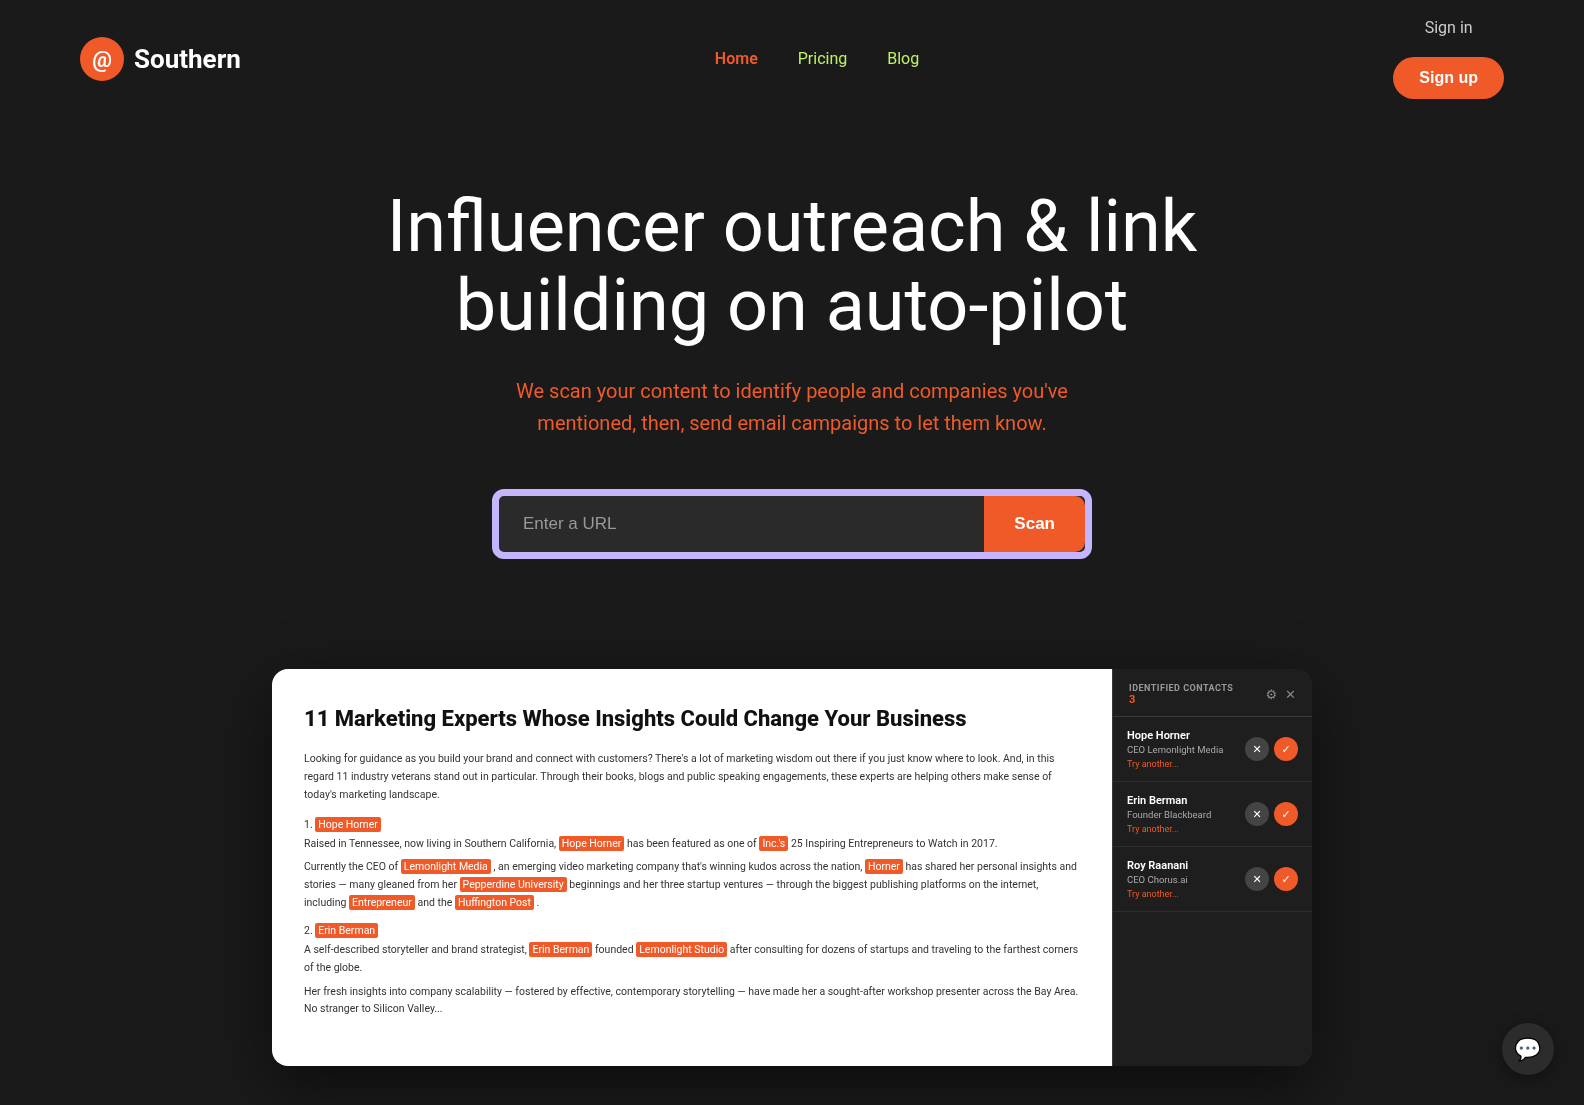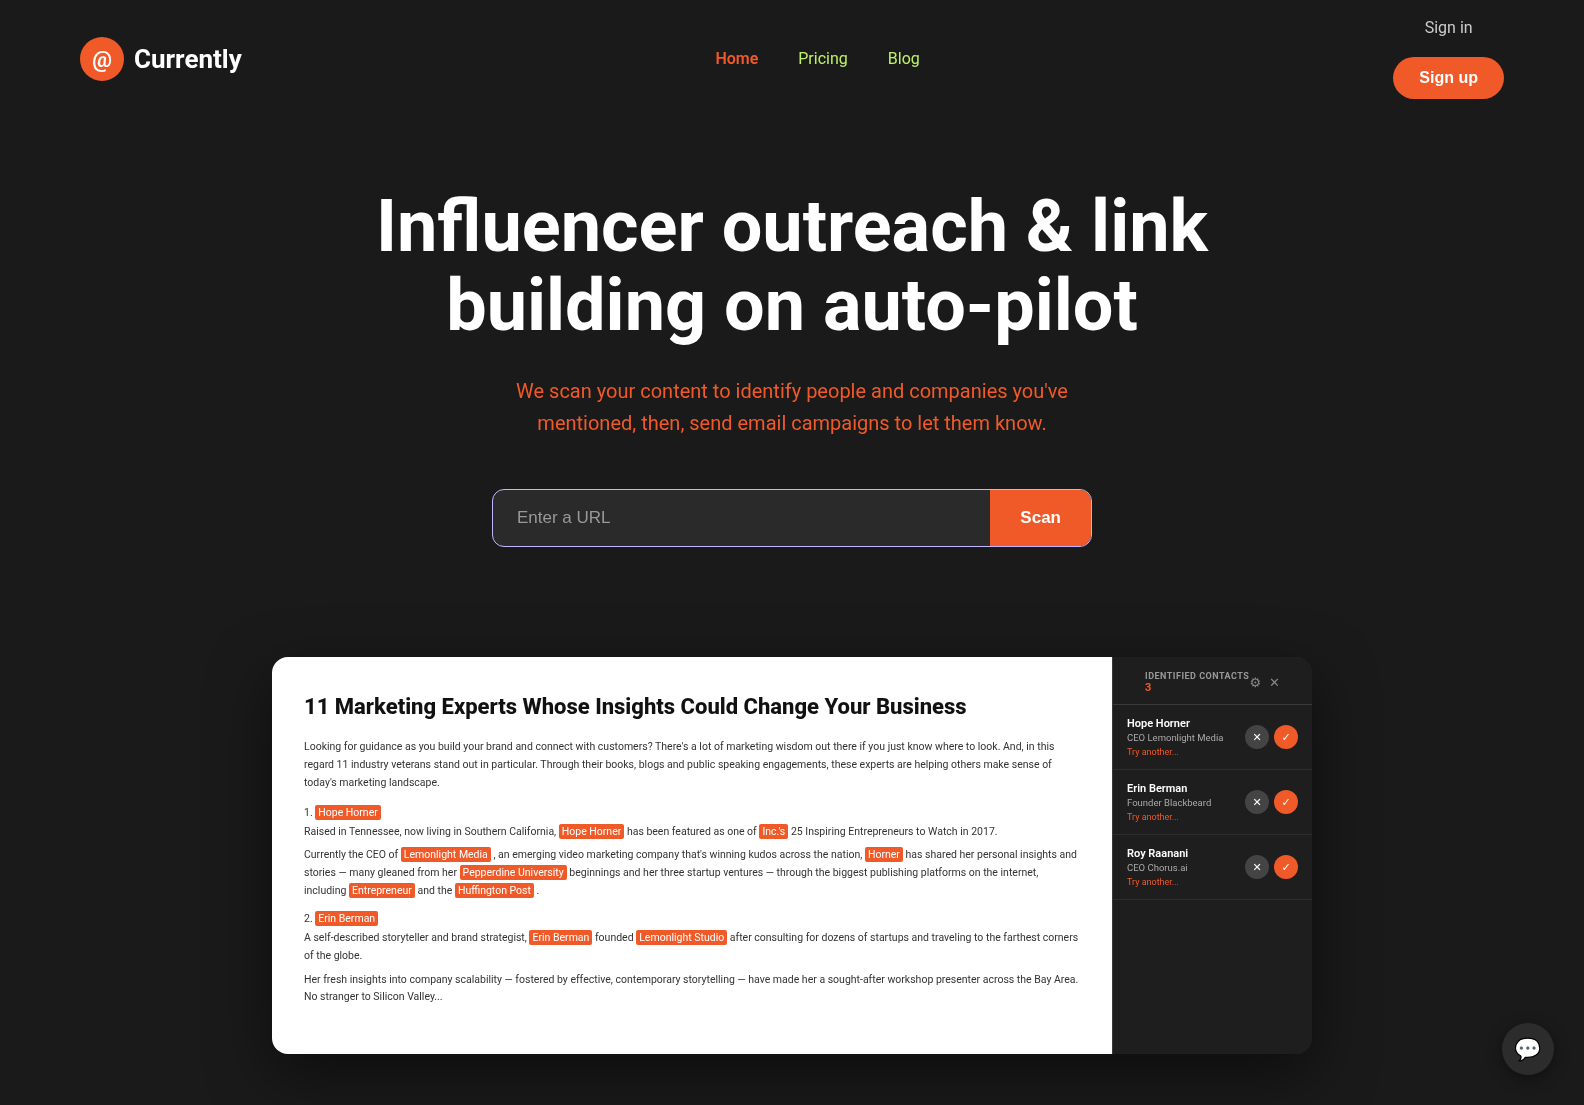--- a/index.html
+++ b/index.html
@@ -82,21 +82,21 @@
     }
 
     
     .hero {
       text-align: center;
       padding: 70px 20px 50px;
     }
 
     .hero-title {
       font-size: 72px;
-      font-weight: 700;
+      font-weight: 400;
       line-height: 1.1;
       color: #ffffff;
       max-width: 900px;
       margin: 0 auto 30px;
     }
 
     .hero-subtitle {
       font-size: 20px;
       color: #f05a28;
       max-width: 600px;
@@ -112,21 +112,21 @@
       max-width: 600px;
     }
 
     .scan-input-wrapper {
       background: #2a2a2a;
       border-radius: 12px;
       display: flex;
       align-items: flex-end;
       width: 100%;
       overflow: hidden;
-      border: 1px solid #c4b5fd;
+      border: 7px solid #c4b5fd;
     }
 
     .scan-input {
       flex: 1;
       background: transparent;
       border: none;
       outline: none;
       padding: 18px 24px;
       font-size: 17px;
       color: #999999;
@@ -229,21 +229,21 @@
       background: #1e1e1e;
       border-left: 1px solid #3a3a3a;
       display: flex;
       flex-direction: column;
     }
 
     .panel-header {
       display: flex;
       align-items: center;
       justify-content: space-between;
-      padding: 14px 32px 10px;
+      padding: 14px 16px 10px;
       border-bottom: 1px solid #3a3a3a;
     }
 
     .panel-header-title {
       font-size: 9px;
       font-weight: 700;
       color: #999999;
       letter-spacing: 0.5px;
       text-transform: uppercase;
     }
@@ -355,21 +355,21 @@
 </head>
 <body>
 
 <nav>
   <div class="nav-logo">
 
     <svg class="logo-icon" viewBox="0 0 44 44" fill="none" xmlns="http://www.w3.org/2000/svg">
       <circle cx="22" cy="22" r="22" fill="#f05a28"></circle>
       <text x="50%" y="55%" dominant-baseline="middle" text-anchor="middle" font-size="22" fill="white" font-weight="bold">@</text>
     </svg>
-    <span class="logo-text">Currently</span>
+    <span class="logo-text">Southern</span>
   </div>
 
   <div class="nav-links">
     <a class="nav-link active">Home</a>
     <a class="nav-link">Pricing</a>
     <a class="nav-link">Blog</a>
   </div>
 
   <div class="nav-actions">
     <a class="signin-link">Sign in</a>

